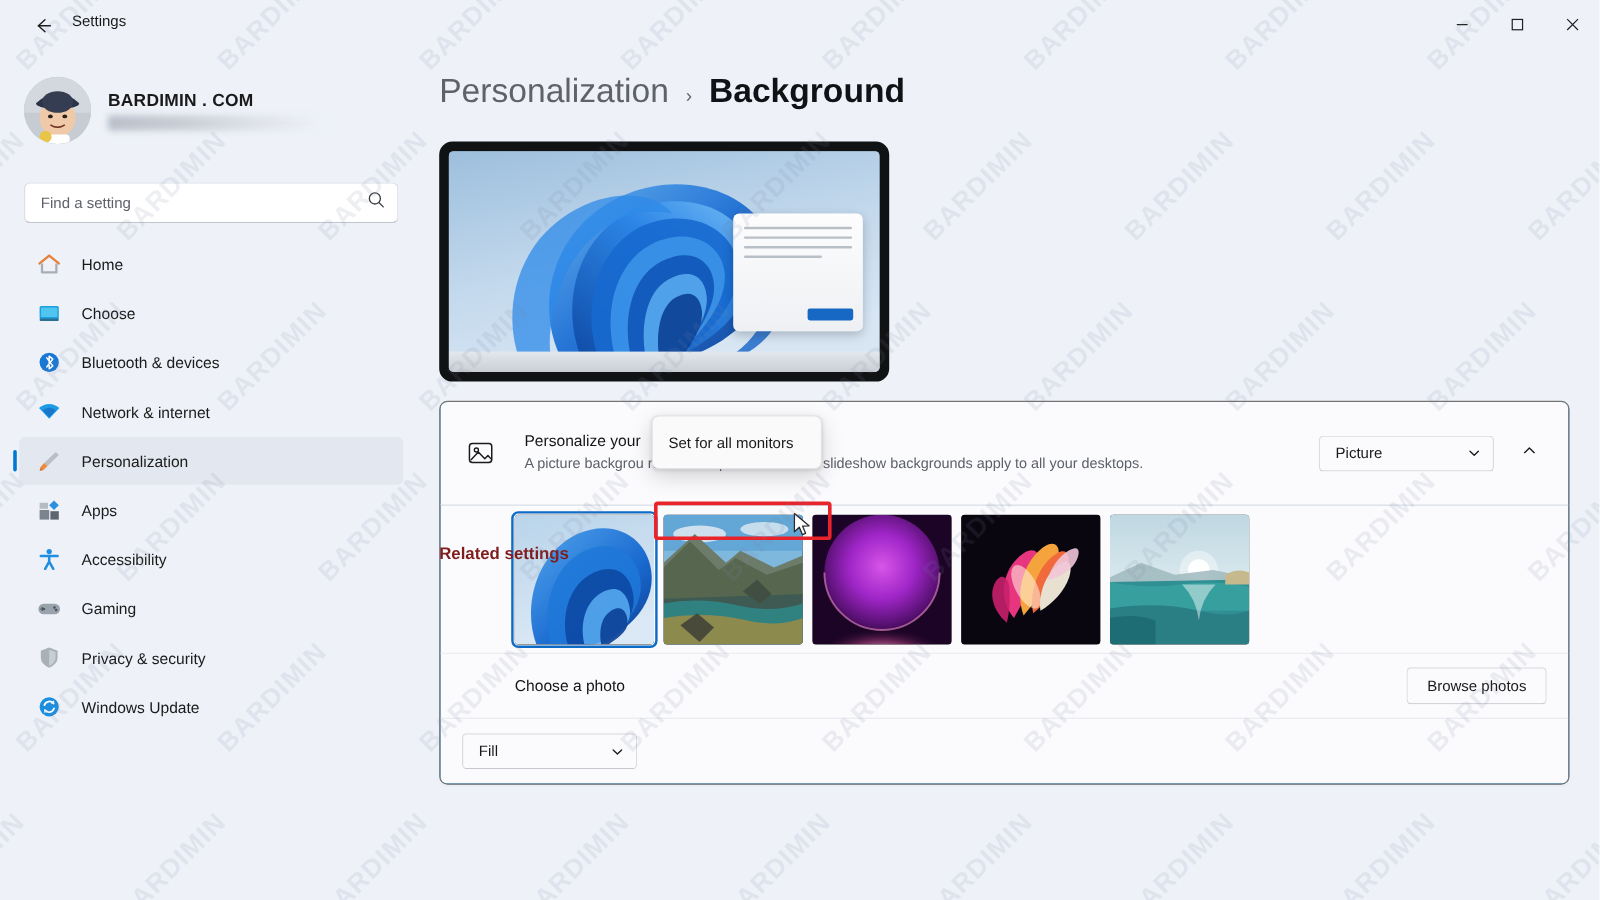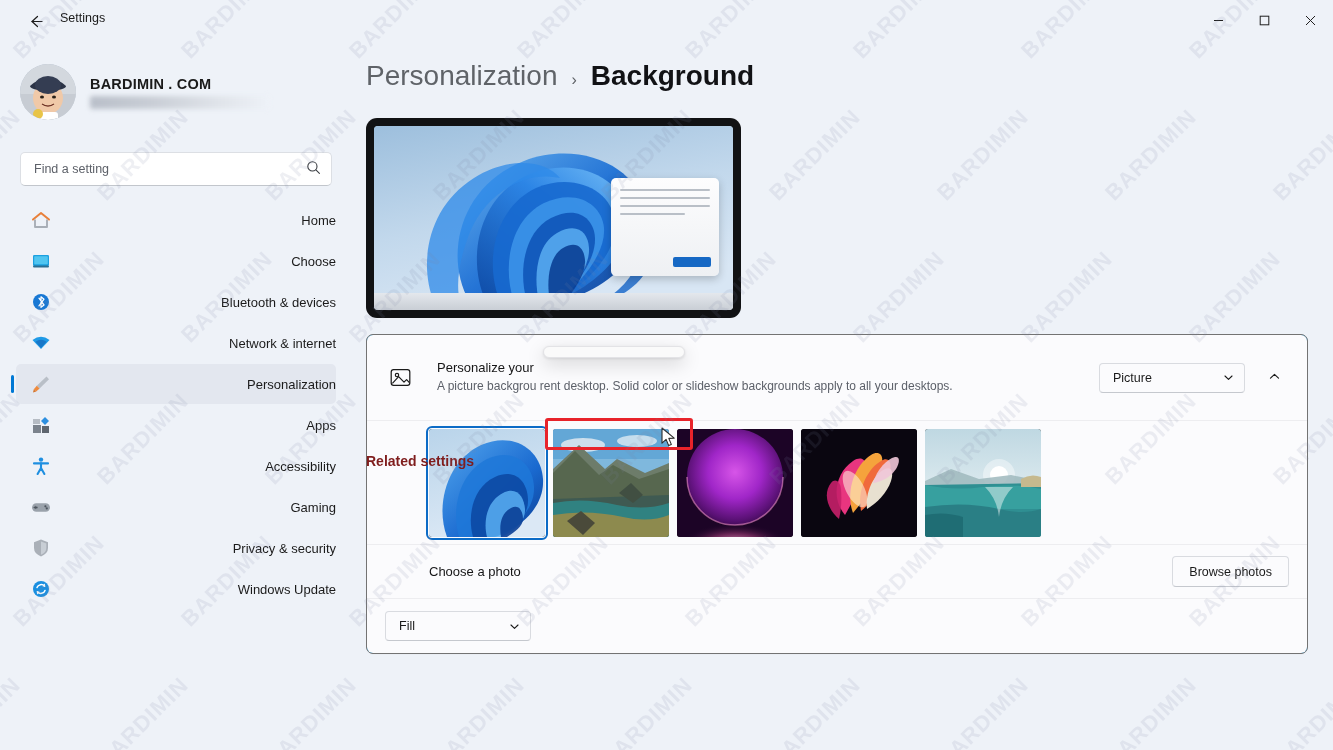--- a/index.html
+++ b/index.html
@@ -117,21 +117,20 @@
   .search-box input::placeholder { color: #5d6169; }
 
   .nav { position: absolute; left: 8px; top: 160px; width: 336px; }
   .nav-item {
     position: relative;
     height: 40px; margin: 0 8px 1px 8px;
     border-radius: 5px;
     display: flex; align-items: center;
     padding-left: 14px; gap: 16px;
     cursor: default;
-    justify-content: space-between;
   }
   .nav-item.active { background: #e3e7ef; }
   .nav-item.active::before {
     content: ""; position: absolute; left: -5px; top: 11px;
     width: 3px; height: 18px; border-radius: 2px; background: #0078d4;
   }
   .nav-ico { width: 22px; height: 22px; flex: 0 0 auto; display:block; }
   .nav-label { font-size: 13px; color: #1b1b1b; }
 
   
@@ -691,20 +690,21 @@
         </div>
       </div>
 
     </div>
 
     <div class="related">Related settings</div>
 
   </div>
 
   <div class="ctx-menu">
+    <div class="ctx-item">Set for all monitors</div>
   </div>
   <div class="ctx-highlight"></div>
   <div class="cursor">
     <svg width="17" height="21" viewBox="0 0 17 21" aria-hidden="true">
       <path d="M1 1 L1 16.2 L5.1 12.4 L7.7 18.6 L10.3 17.4 L7.8 11.4 L13.2 11.2 Z" fill="#ffffff" stroke="#2b2b2b" stroke-width="1.1" stroke-linejoin="round"></path>
     </svg>
   </div>
 
   <div class="wm-layer">
       <div class="wm" style="left: 0px; top: 0px;">BARDIMIN</div>

